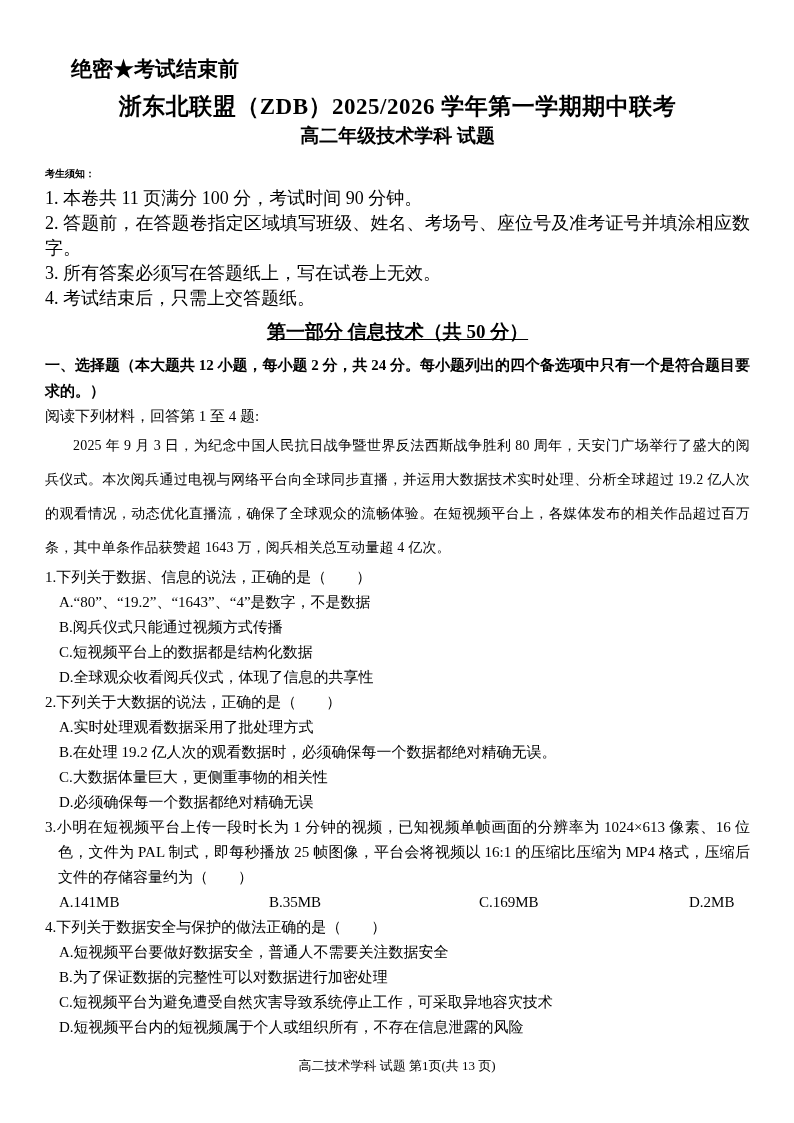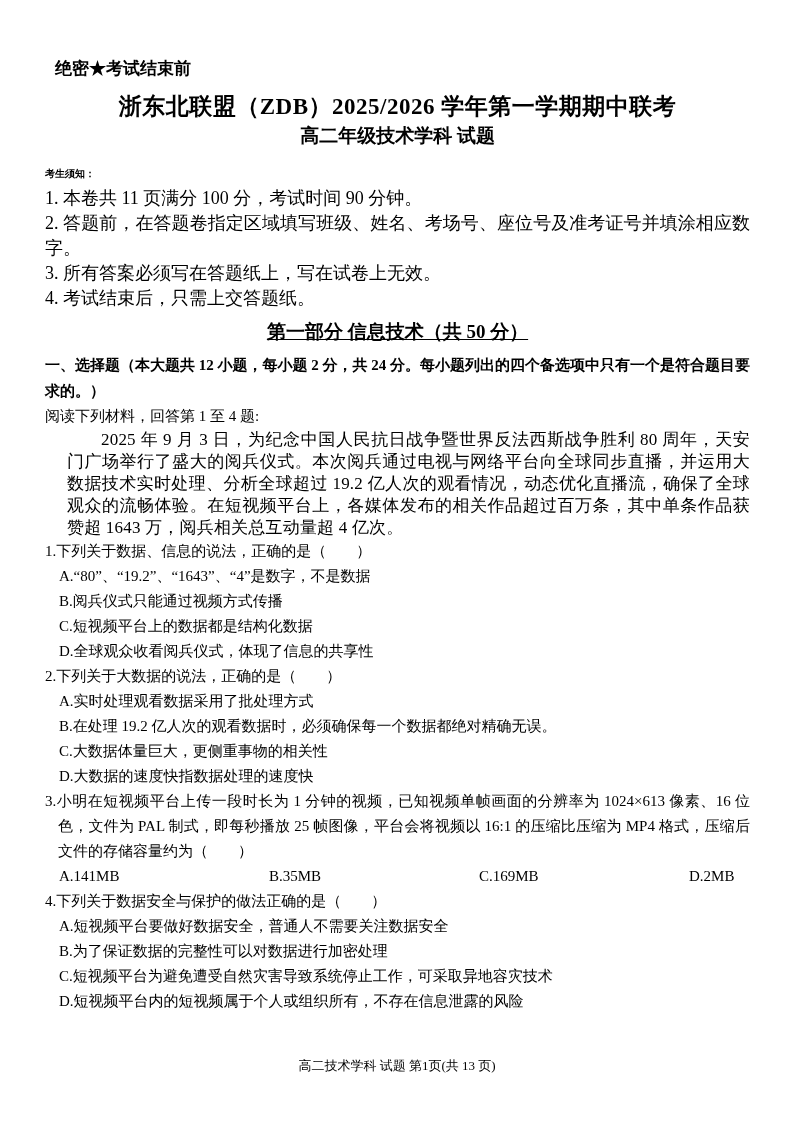--- a/index.html
+++ b/index.html
@@ -13,24 +13,24 @@
     height: 1123px;
     margin: 0 auto;
     background: #ffffff;
     color: #000000;
     font-family: "Liberation Serif", "DejaVu Serif", serif;
     box-sizing: border-box;
     padding: 58px 44px 0 45px;
     overflow: hidden;
   }
   .classification {
-    font-size: 17px;
+    font-size: 21px;
     font-weight: bold;
     line-height: 22px;
-    margin-left: 10px;
+    margin-left: 26px;
   }
   .title {
     text-align: center;
     font-size: 23px;
     font-weight: bold;
     line-height: 30px;
     margin-top: 12px;
     letter-spacing: 0.5px;
   }
   .subtitle {
@@ -64,26 +64,25 @@
     font-weight: bold;
     line-height: 26px;
     margin-top: 7px;
     text-align: justify;
   }
   .material-intro {
     font-size: 15px;
     line-height: 25px;
   }
   .material {
-    font-size: 17px;
-    line-height: 22px;
+    font-size: 14px;
+    line-height: 34px;
     text-indent: 2em;
     text-align: justify;
     letter-spacing: 0.2px;
-    margin-left: 22px;
   }
   .question {
     font-size: 15px;
     line-height: 25px;
   }
   .stem {
     padding-left: 13px;
     text-indent: -13px;
     text-align: justify;
   }
@@ -144,21 +143,21 @@
     <div class="option">B.阅兵仪式只能通过视频方式传播</div>
     <div class="option">C.短视频平台上的数据都是结构化数据</div>
     <div class="option">D.全球观众收看阅兵仪式，体现了信息的共享性</div>
   </div>
 
   <div class="question">
     <div class="stem">2.下列关于大数据的说法，正确的是（　　）</div>
     <div class="option">A.实时处理观看数据采用了批处理方式</div>
     <div class="option">B.在处理 19.2 亿人次的观看数据时，必须确保每一个数据都绝对精确无误。</div>
     <div class="option">C.大数据体量巨大，更侧重事物的相关性</div>
-    <div class="option">D.大数据的速度快指数据处理的速度快</div>
+    <div class="option">D.必须确保每一个数据都绝对精确无误</div>
   </div>
 
   <div class="question">
     <div class="stem">3.小明在短视频平台上传一段时长为 1 分钟的视频，已知视频单帧画面的分辨率为 1024×613 像素、16 位色，文件为 PAL 制式，即每秒播放 25 帧图像，平台会将视频以 16:1 的压缩比压缩为 MP4 格式，压缩后文件的存储容量约为（　　）</div>
     <div class="options-row">
       <span class="opt-cell">A.141MB</span>
       <span class="opt-cell">B.35MB</span>
       <span class="opt-cell">C.169MB</span>
       <span class="opt-cell">D.2MB</span>
     </div>

